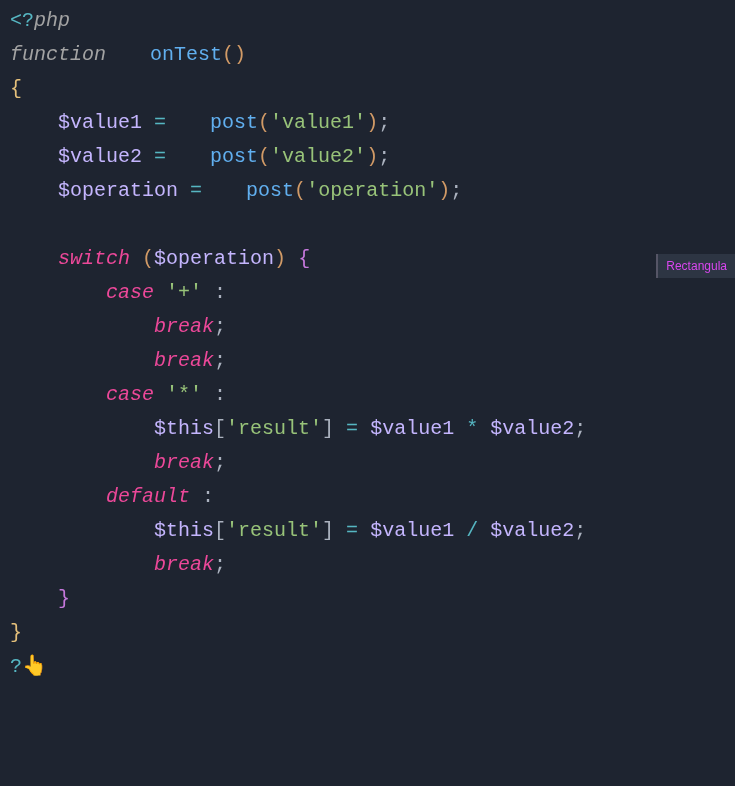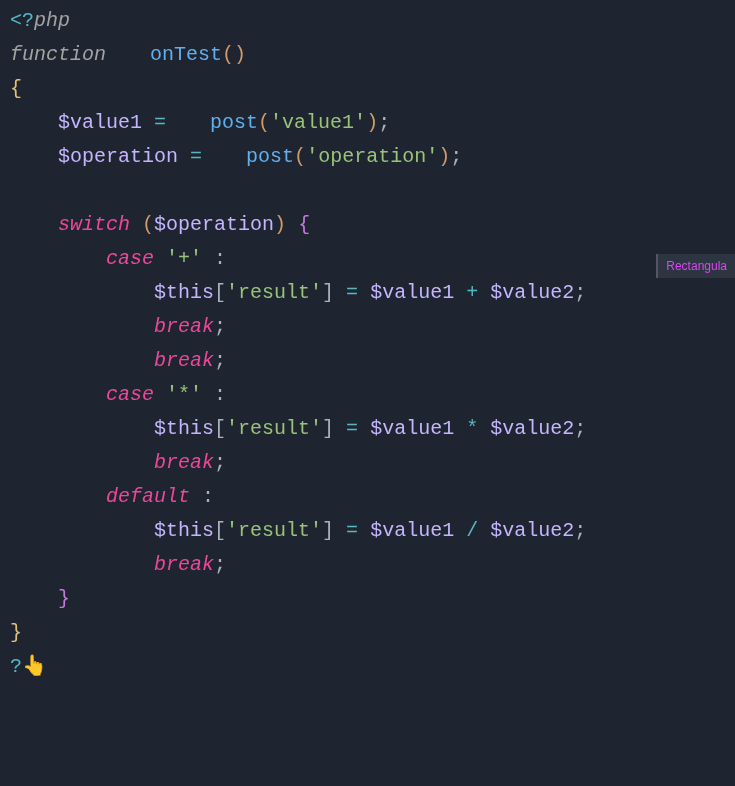--- a/index.html
+++ b/index.html
@@ -56,30 +56,30 @@
 <div class="editor">
 
   <div class="line"><span class="op">&lt;?</span><span class="keyword">php</span></div>
 
   <div class="line"><span class="keyword">function</span> <span class="func-name">onTest</span><span class="paren">(</span><span class="paren">)</span></div>
 
   <div class="line"><span class="brace">{</span></div>
 
   <div class="line">    <span class="var">$value1</span> <span class="op">=</span> <span class="func-name">post</span><span class="paren">(</span><span class="string">'value1'</span><span class="paren">)</span><span class="semicolon">;</span></div>
 
+  <div class="line">    <span class="var">$value2</span> <span class="op">=</span> <span class="func-name">post</span><span class="paren">(</span><span class="string">'value2'</span><span class="paren">)</span><span class="semicolon">;</span></div>
 
   <div class="line">    <span class="var">$operation</span> <span class="op">=</span> <span class="func-name">post</span><span class="paren">(</span><span class="string">'operation'</span><span class="paren">)</span><span class="semicolon">;</span></div>
 
   <div class="line"> </div>
 
   <div class="line">    <span class="kw-control">switch</span> <span class="paren">(</span><span class="var">$operation</span><span class="paren">)</span> <span class="switch-brace">{</span></div>
 
   <div class="line">        <span class="kw-control">case</span> <span class="string">'+'</span> <span>:</span></div>
 
-  <div class="line">            <span class="var">$this</span><span class="bracket">[</span><span class="key">'result'</span><span class="bracket">]</span> <span class="op">=</span> <span class="var">$value1</span> <span class="op">+</span> <span class="var">$value2</span><span class="semicolon">;</span></div>
 
   <div class="line">            <span class="kw-control">break</span><span class="semicolon">;</span></div>
 
 
 
   <div class="line">            <span class="kw-control">break</span><span class="semicolon">;</span></div>
 
   <div class="line">        <span class="kw-control">case</span> <span class="string">'*'</span> <span>:</span></div>
 
   <div class="line">            <span class="var">$this</span><span class="bracket">[</span><span class="key">'result'</span><span class="bracket">]</span> <span class="op">=</span> <span class="var">$value1</span> <span class="op">*</span> <span class="var">$value2</span><span class="semicolon">;</span></div>

